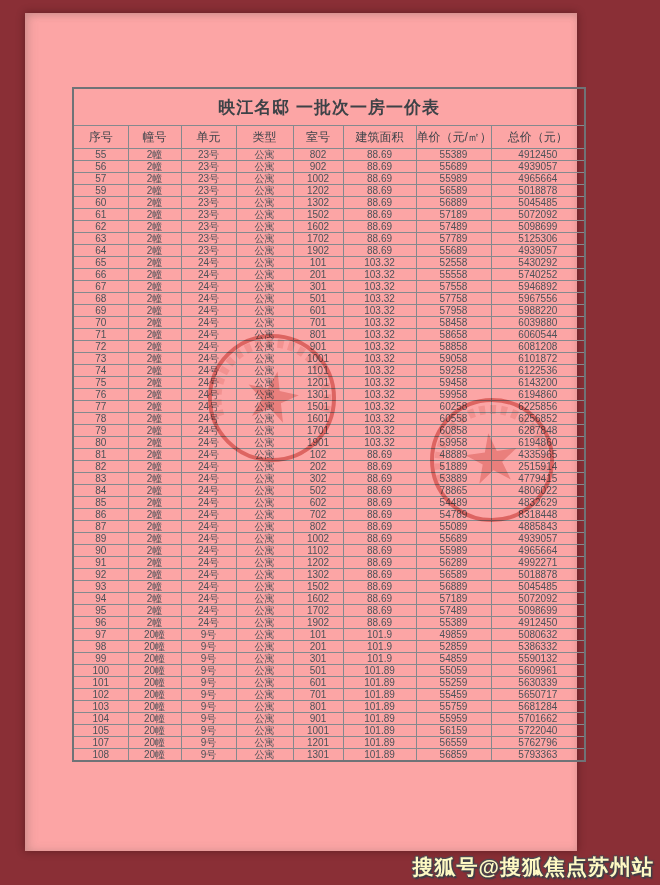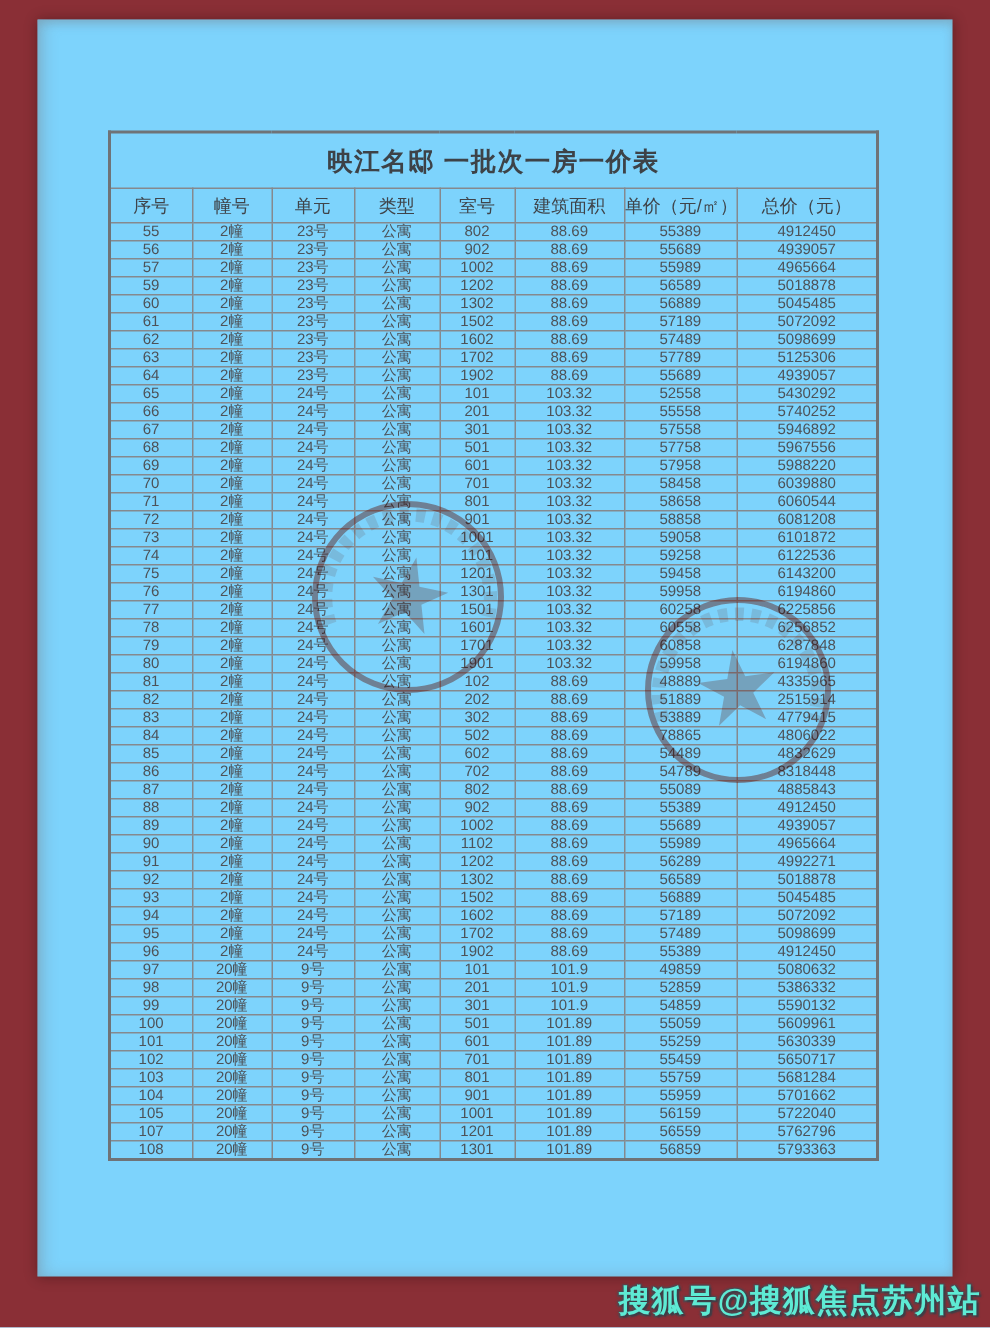--- a/index.html
+++ b/index.html
@@ -6,23 +6,24 @@
   #screen{
     position:relative;
     width:660px;height:885px;
     background:#8a2f36;
     overflow:hidden;
     font-family:"Liberation Sans","DejaVu Sans",sans-serif;
   }
   .paper{
     position:absolute;
     left:25px;top:13px;
-    width:610px;height:838px;
-    background:#7dd3fc;
+    width:516px;height:838px;
+    background:#fca5a5;
     box-shadow:0 0 8px rgba(40,10,10,.45), inset 4px 0 10px rgba(120,100,95,.25), inset 0 3px 6px rgba(120,100,95,.18);
+    padding-left:36px;
   }
   table.price-table{
     position:absolute;
     left:47px;top:74px;
     width:512px;
     border-collapse:collapse;
     table-layout:fixed;
     background:transparent;
     color:#474c52;
   }
@@ -59,21 +60,21 @@
     pointer-events:none;
     mix-blend-mode:multiply;
     opacity:.55;
   }
   .watermark{
     position:absolute;
     right:6px;top:853px;
     font-size:21px;
     font-weight:bold;
     letter-spacing:1px;
-    color:#5eead4;
+    color:#fef9c3;
     text-shadow:1.5px 1.5px 1px #3d3d46,-1px -1px 1px #4a4a52,1px -1px 1px #4a4a52,-1px 1px 1px #4a4a52;
   }
 </style>
 </head>
 <body>
 
 <div id="screen">
 
   <div class="paper">
     <table class="price-table">
@@ -415,30 +416,20 @@
             <td>87</td>
             <td>2幢</td>
             <td>24号</td>
             <td>公寓</td>
             <td>802</td>
             <td>88.69</td>
             <td>55089</td>
             <td>4885843</td>
           </tr>
           <tr class="data-row">
-            <td>88</td>
-            <td>2幢</td>
-            <td>24号</td>
-            <td>公寓</td>
-            <td>902</td>
-            <td>88.69</td>
-            <td>55389</td>
-            <td>4912450</td>
-          </tr>
-          <tr class="data-row">
             <td>89</td>
             <td>2幢</td>
             <td>24号</td>
             <td>公寓</td>
             <td>1002</td>
             <td>88.69</td>
             <td>55689</td>
             <td>4939057</td>
           </tr>
           <tr class="data-row">

